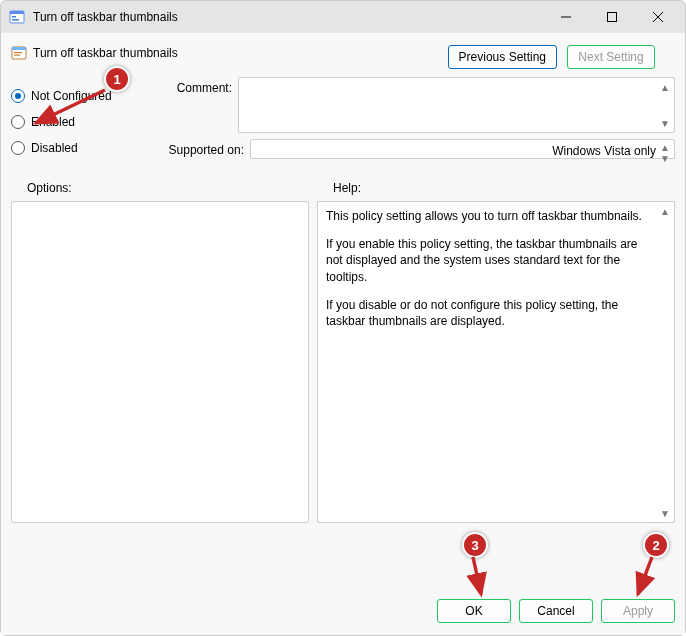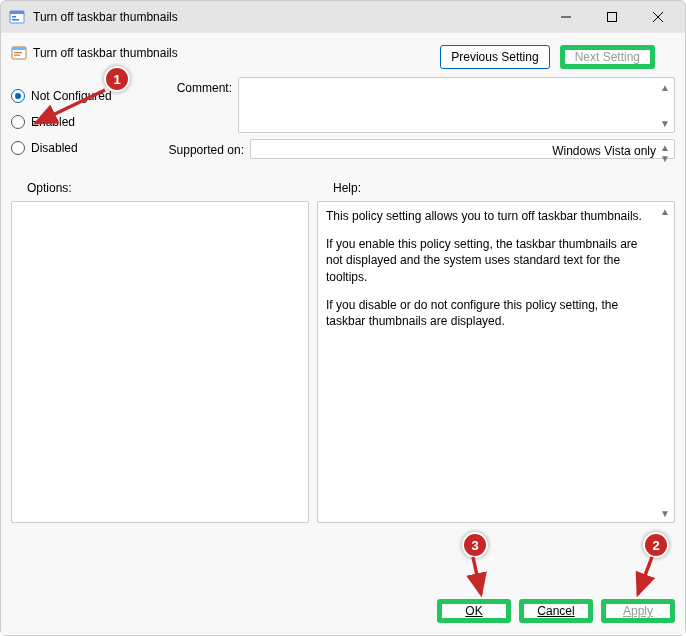--- a/index.html
+++ b/index.html
@@ -71,21 +71,21 @@
   .nav-buttons {
     display: flex;
     gap: 10px;
     margin-top:4px;
     margin-right:20px;
   }
   .btn {
     height: 24px;
     min-width: 88px;
     background: #fdfdfd;
-    border: 5px solid #22c55e;
+    border: 1px solid #22c55e;
     border-radius: 3px;
     font-size: 12px;
     padding: 2px 10px;
     display:inline-flex;
     align-items:center;
     justify-content:center;
     color:#000;
   }
   .btn.primary-outline {
     border: 1px solid #0067c0;
@@ -198,21 +198,21 @@
     width:14px;
     display:flex;flex-direction:column;justify-content:space-between;
   }
   .footer {
     display:flex;
     justify-content:flex-end;
     gap:8px;
     padding:10px 10px 12px 10px;
     background:#f8f8f8;
   }
-  .footer .btn { min-width: 74px; text-decoration: underline; }
+  .footer .btn { min-width: 74px; }
   
   .overlay {
     position:absolute;
     inset:0;
     pointer-events:none;
   }
   .badge {
     position:absolute;
     width:26px;height:26px;
     border-radius:50%;

